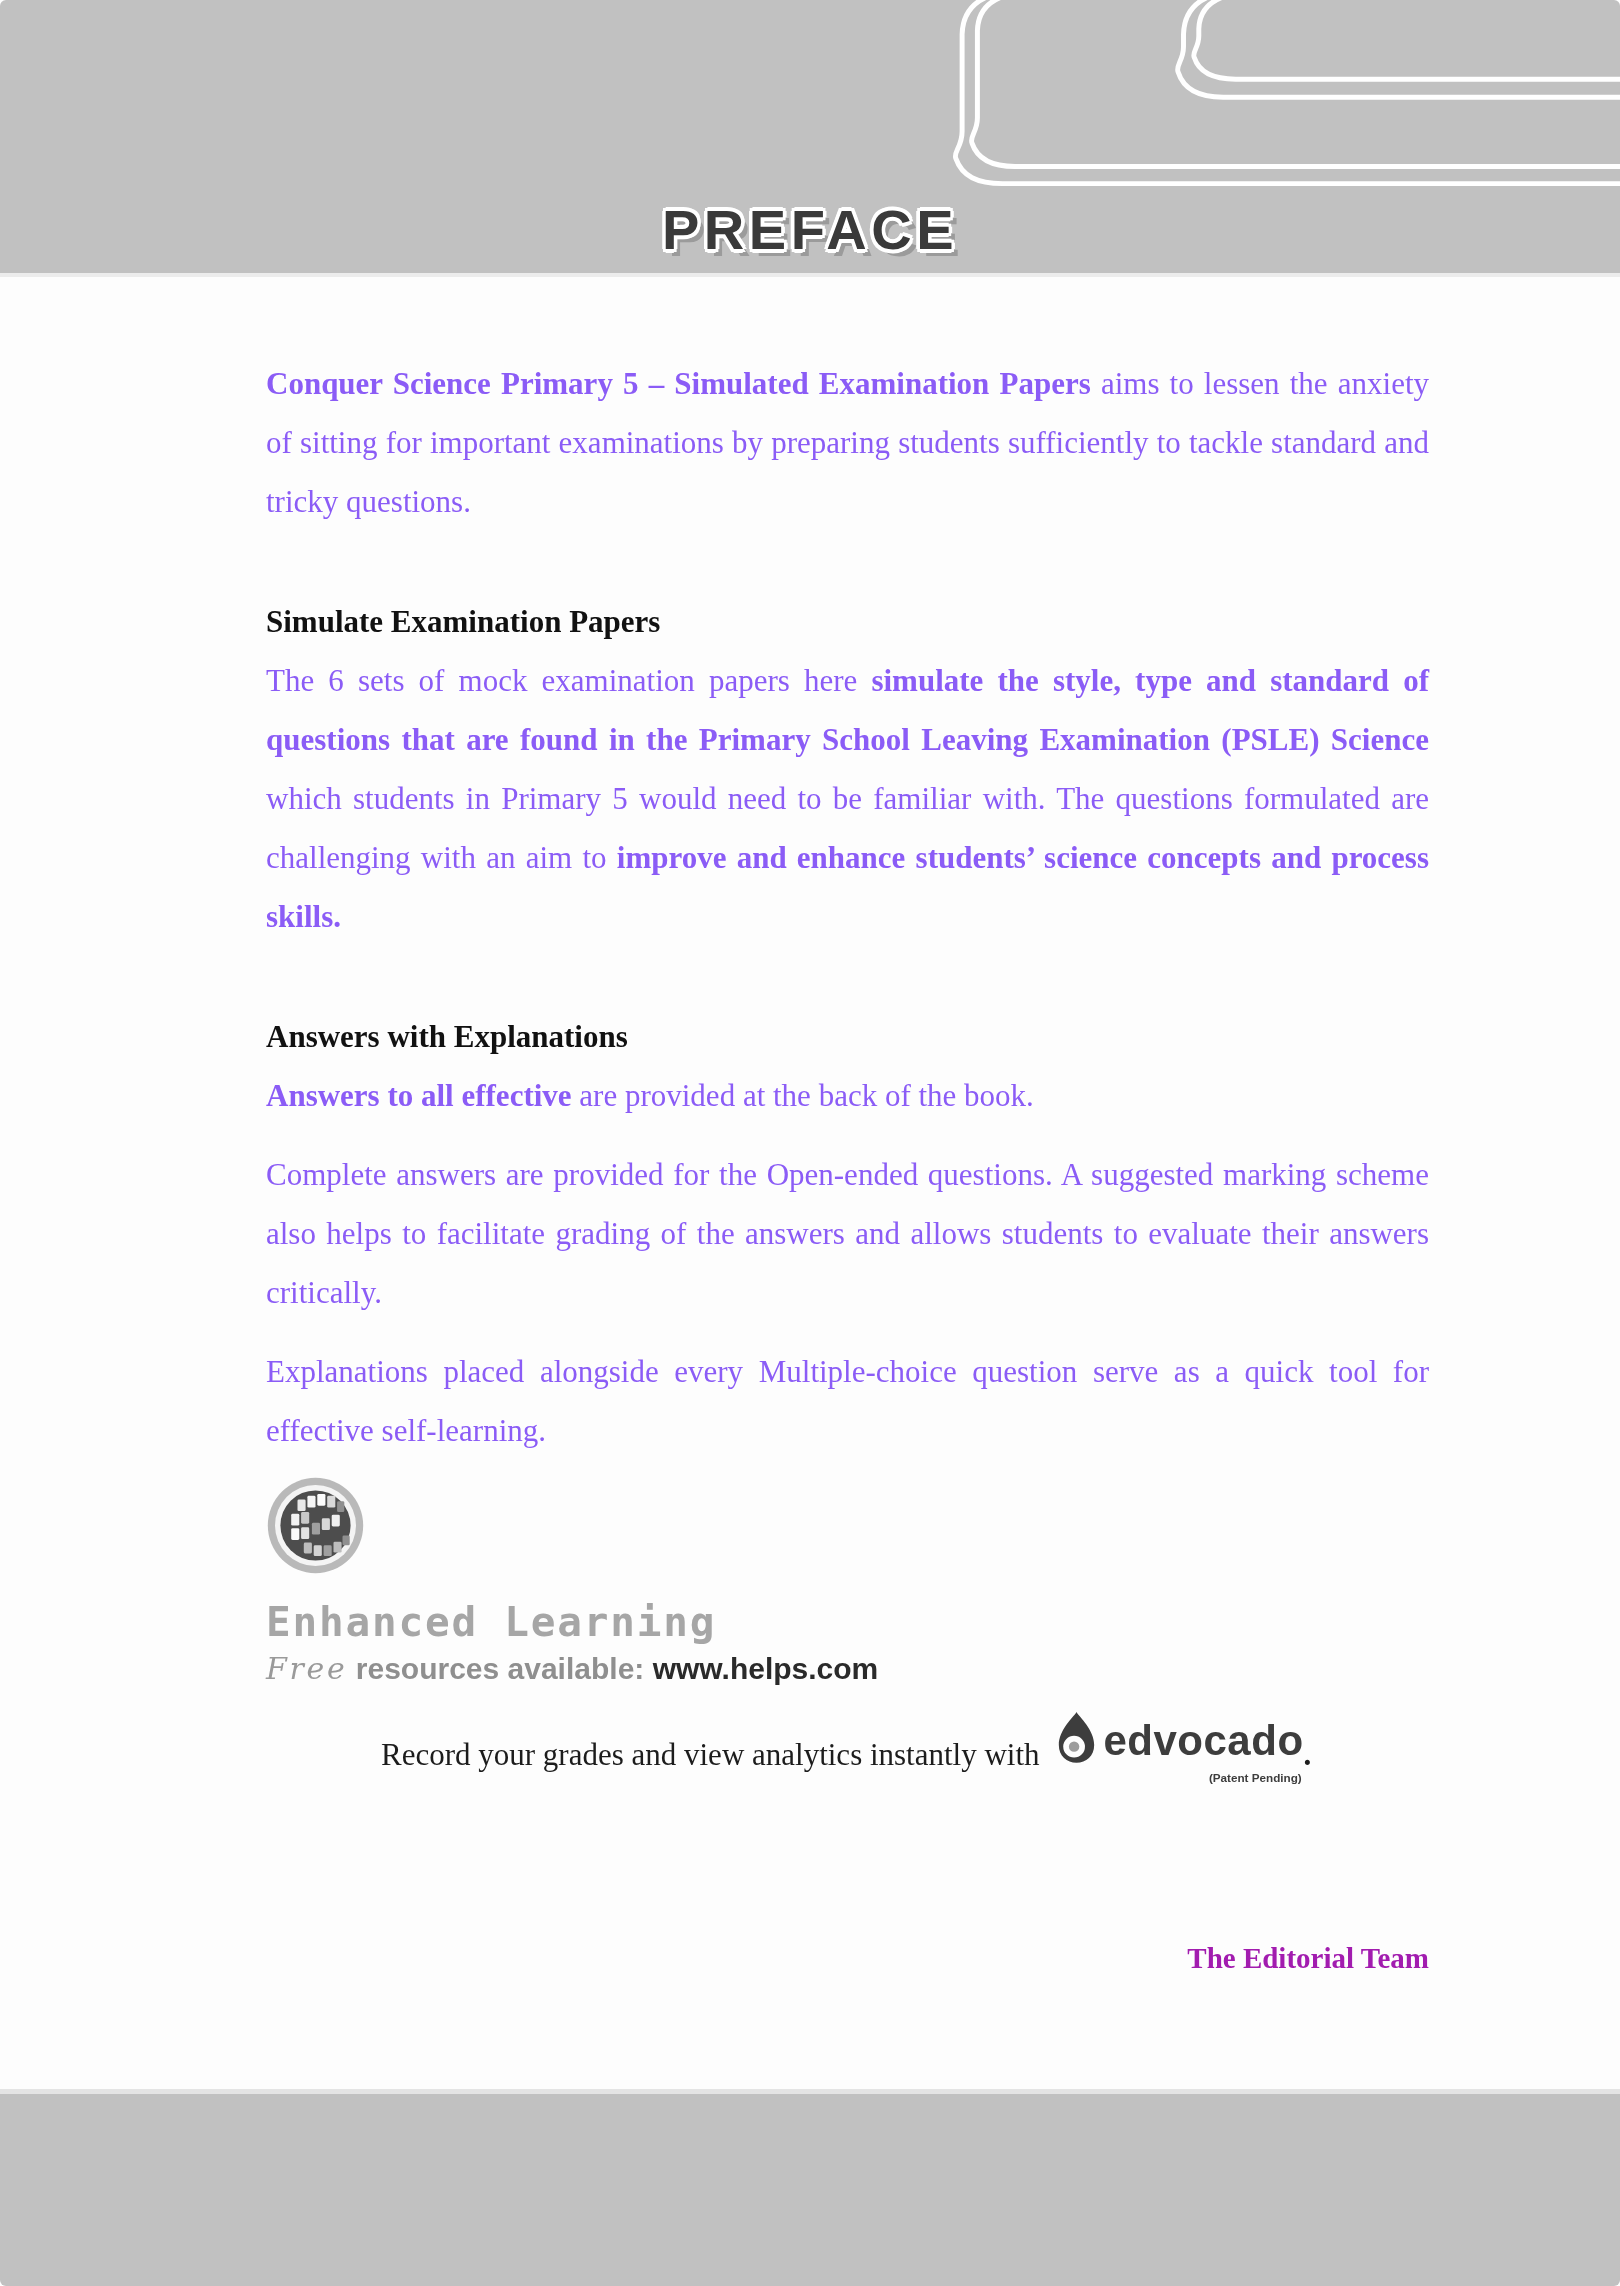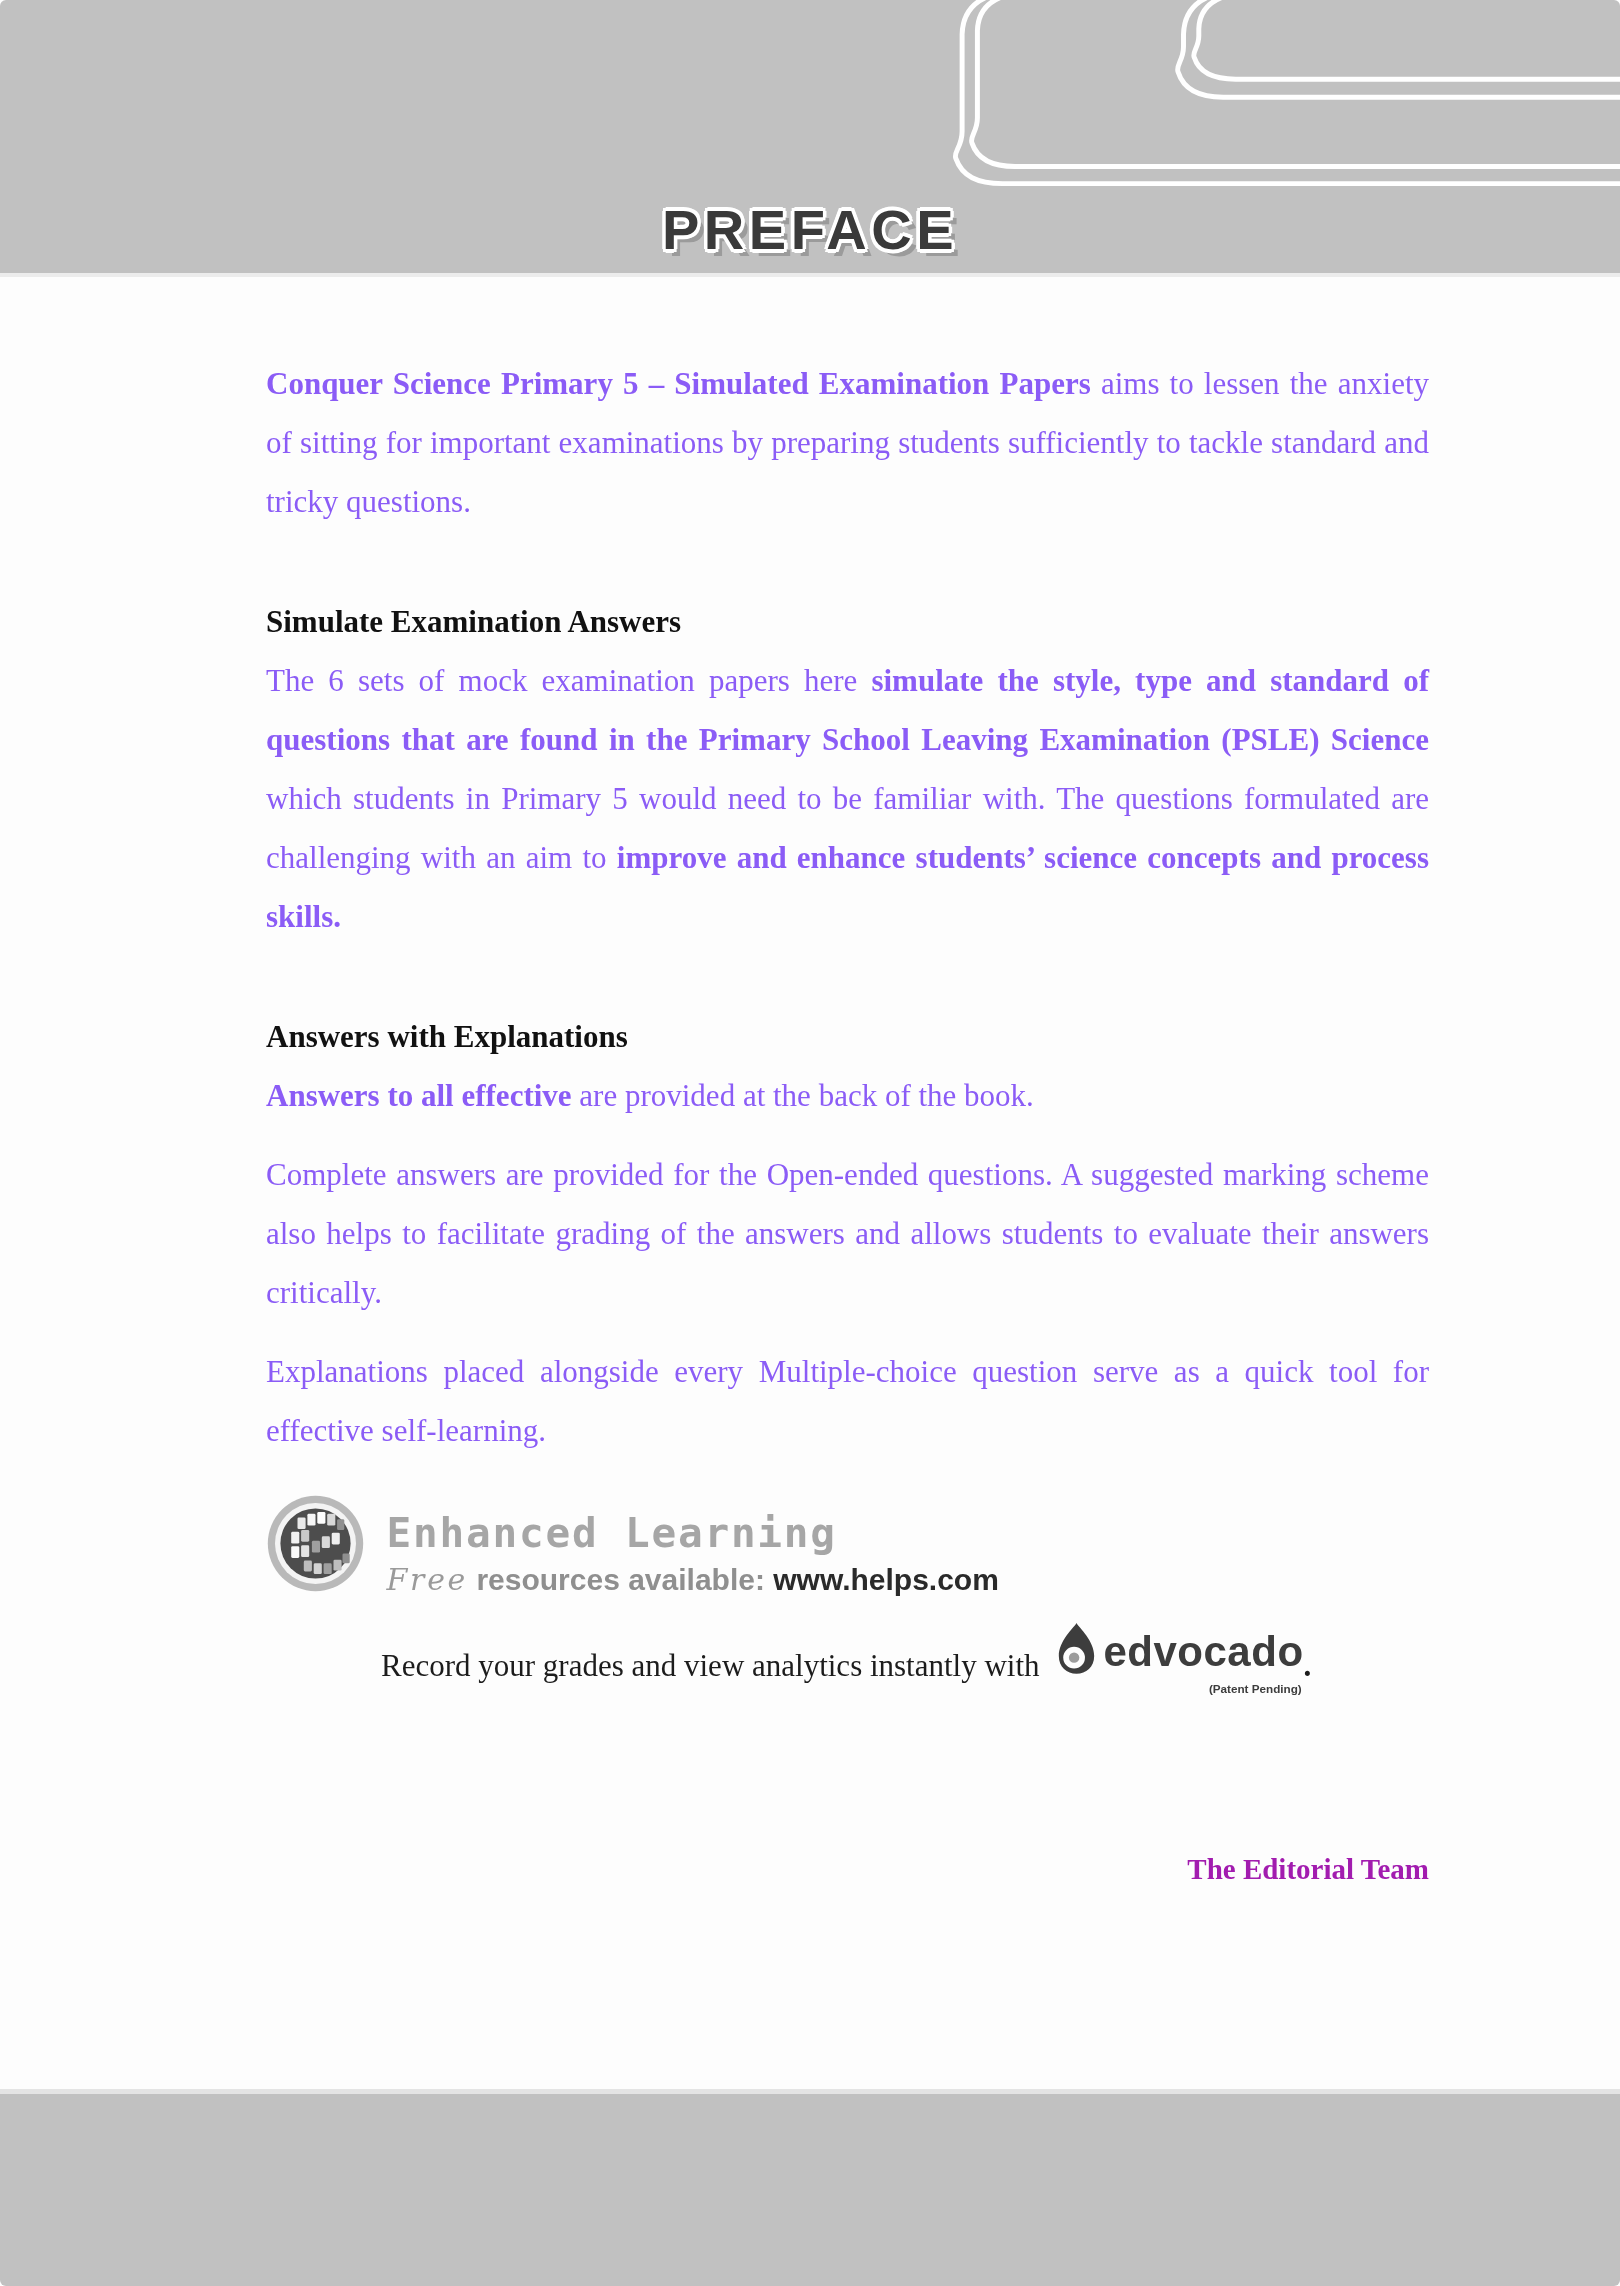--- a/index.html
+++ b/index.html
@@ -40,21 +40,21 @@
     margin:0; font-size:31px; line-height:59px;
     text-align:justify; color:#8b5cf6;
   }
   .heading {
     margin:61px 0 0; font-size:31px; line-height:59px;
     font-weight:bold; color:#111111;
   }
   .p-gap { margin-top:20px; }
 
   
-  .enhanced { margin-top:34px; display:flex; align-items:flex-end; gap:21.6px; }
+  .enhanced { margin-top:16px; display:flex; align-items:flex-start; gap:21.6px;flex-direction:column; }
   .badge { flex:0 0 auto; }
   .el-title {
     font-family:"DejaVu Sans Mono", monospace;
     font-weight:bold; font-size:41px; letter-spacing:1.8px;
     color:#a6a6a6; line-height:1.05;
   }
   .el-sub {
     margin-top:7.2px;
     font-family:"Liberation Sans", sans-serif;
     font-weight:bold; font-size:30px; color:#8f8f8f;
@@ -111,21 +111,21 @@
       <path d="M 338 -6 Q 303 2 302 32 L 302 40 C 302 53 294 58 297 64 C 302 80 317 88 343 88 L 770 88" stroke="#ffffff" stroke-width="5.5"></path>
     </svg>
     <h1 class="preface-title">PREFACE</h1>
   </header>
 
   <main class="content">
 
     <p class="body-par"><span style="font-weight: bold;">Conquer Science Primary 5 – Simulated Examination Papers</span><span> aims to lessen the anxiety of sitting for important examinations by preparing students sufficiently to tackle standard and tricky questions.</span></p>
 
     <section>
-      <h2 class="heading">Simulate Examination Answers</h2>
+      <h2 class="heading">Simulate Examination Papers</h2>
       <p class="body-par"><span>The 6 sets of mock examination papers here </span><span style="font-weight: bold;">simulate the style, type and standard of questions that are found in the Primary School Leaving Examination (PSLE) Science</span><span> which students in Primary 5 would need to be familiar with. The questions formulated are challenging with an aim to </span><span style="font-weight: bold;">improve and enhance students’ science concepts and process skills.</span></p>
     </section>
 
     <section>
       <h2 class="heading">Answers with Explanations</h2>
       <p class="body-par"><span style="font-weight: bold;">Answers to all effective</span><span> are provided at the back of the book.</span></p>
       <p class="body-par p-gap"><span>Complete answers are provided for the Open-ended questions. A suggested marking scheme also helps to facilitate grading of the answers and allows students to evaluate their answers critically.</span></p>
       <p class="body-par p-gap"><span>Explanations placed alongside every Multiple-choice question serve as a quick tool for effective self-learning.</span></p>
     </section>
 

